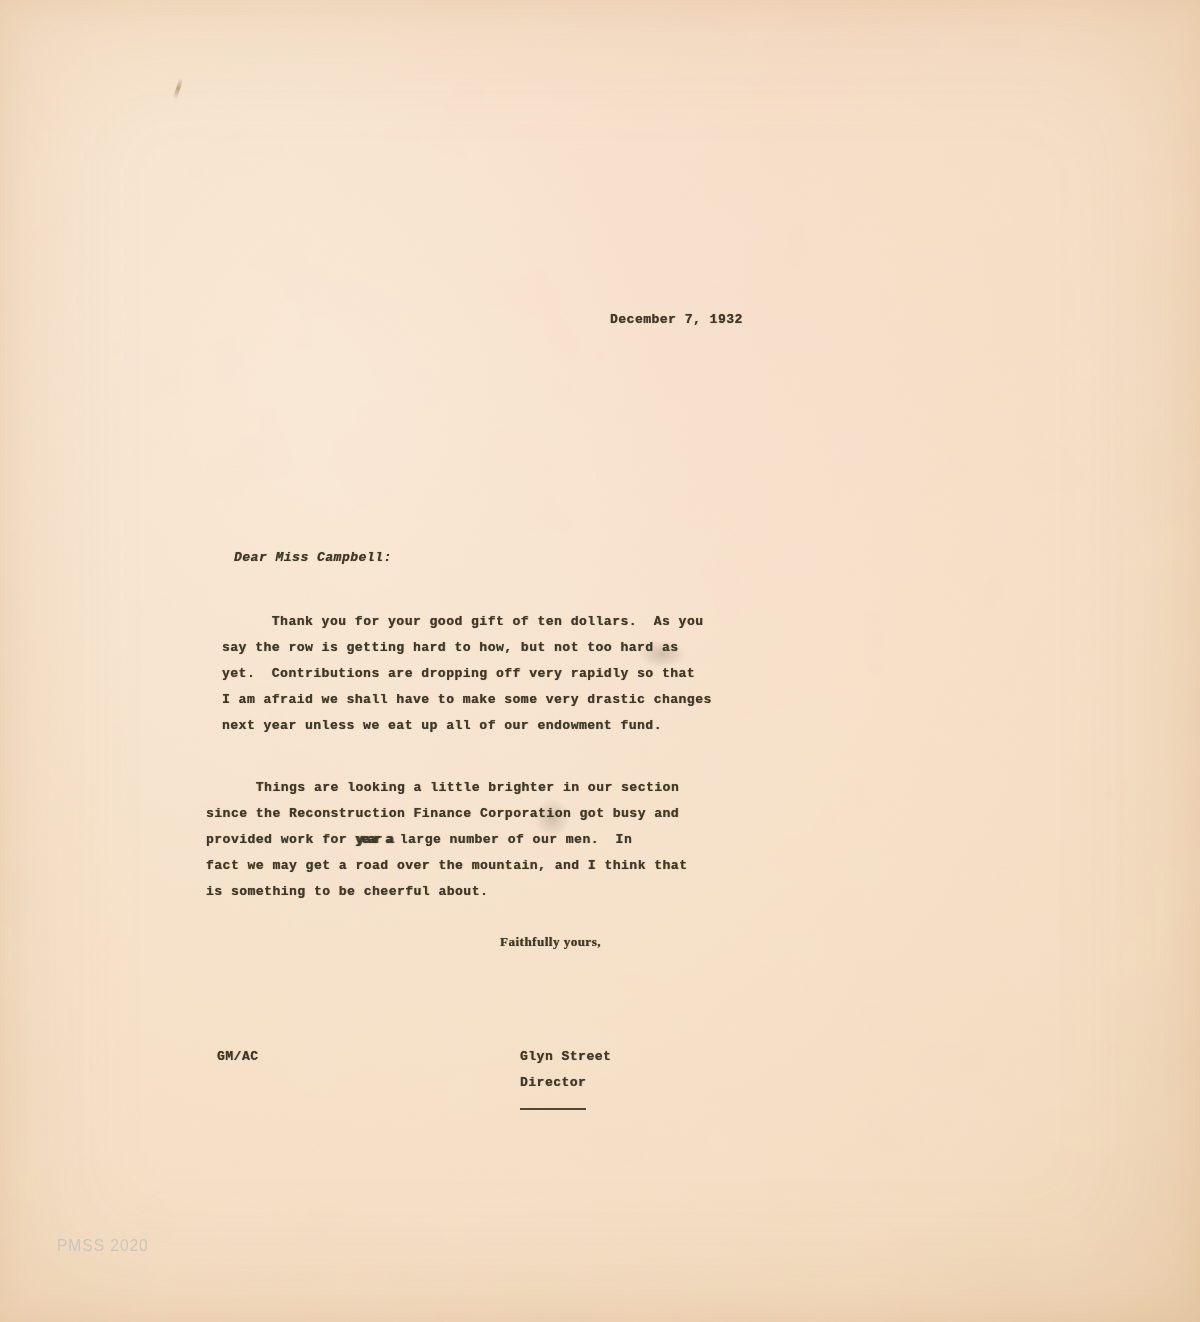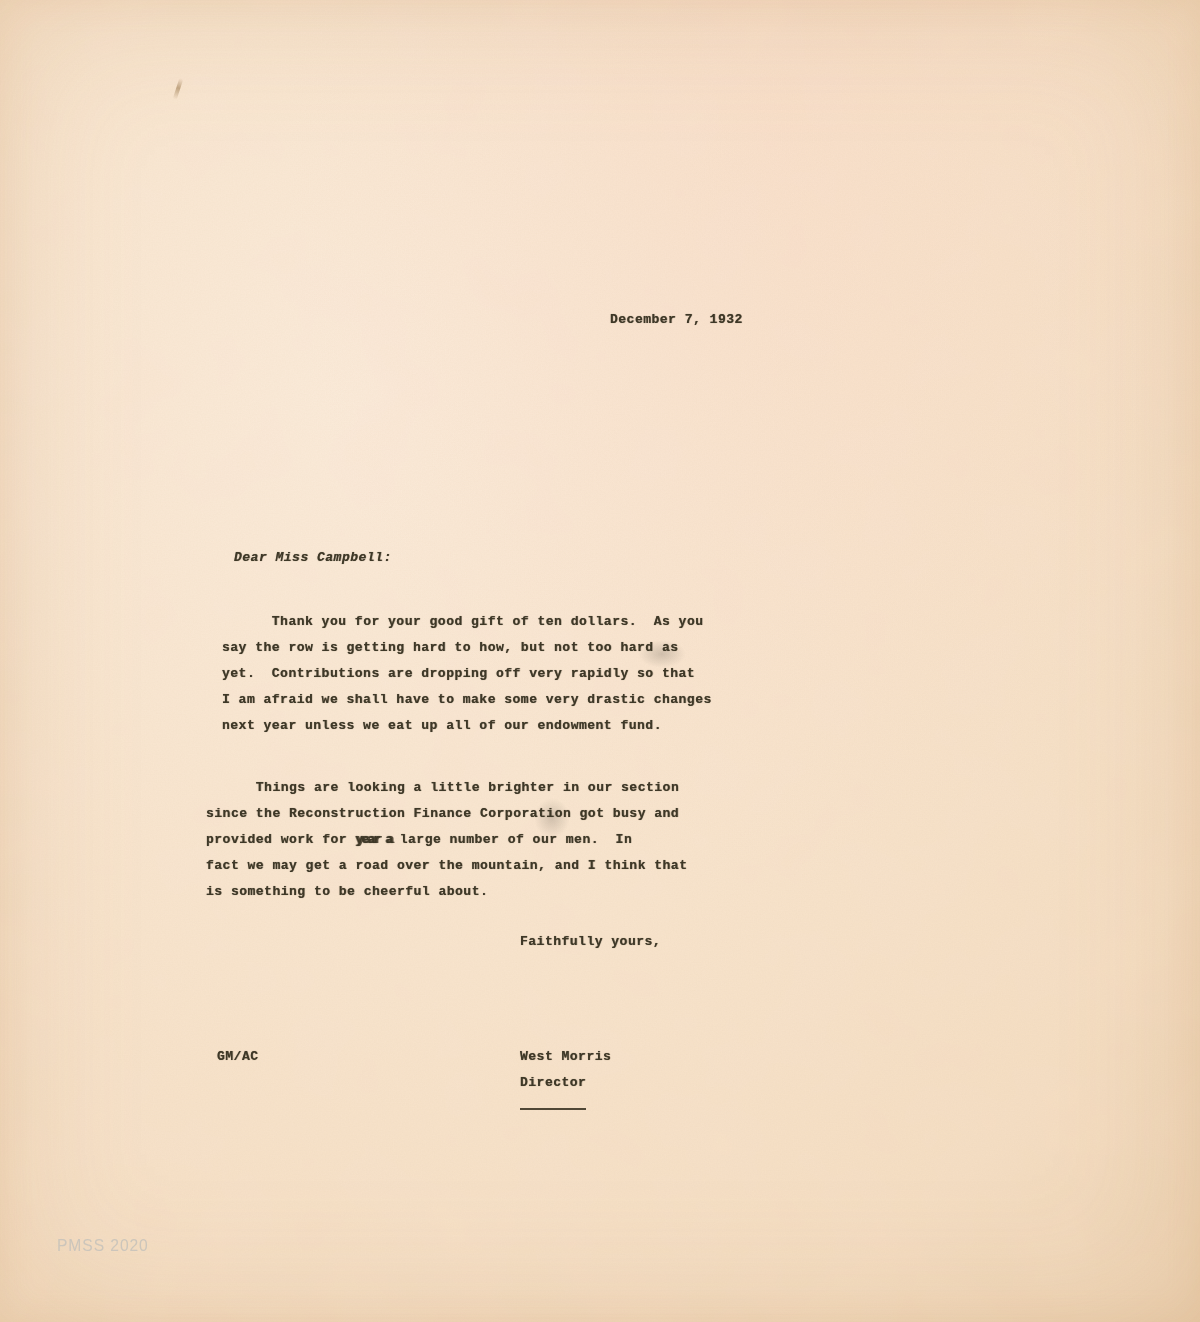--- a/index.html
+++ b/index.html
@@ -43,21 +43,21 @@
       0 0 0.8px rgba(62, 54, 38, 0.65),
       0.6px 0.3px 0 rgba(62, 54, 38, 0.28);
   }
 
   .date-line       { left: 610px; top: 307px; }
   .address-block   { left: 218px; top: 449px; line-height: 28px; }
   .salutation-line { left: 234px; top: 545px; font-style: italic; }
   .para-1          { left: 222px; top: 597px; margin-top: 12px; }
   .para-2          { left: 206px; top: 739px; margin-top: 36px; }
   .closing-line    { left: 262px; top: 883px; }
-  .valediction     { left: 520px; top: 929px; }
+  .valediction     { left: 500px; top: 929px; font-family: Liberation Serif, serif; }
   .initials        { left: 217px; top: 1044px; }
   .sig-name        { left: 520px; top: 1044px; }
   .sig-title      { left: 520px; top: 1070px; }
 
   .sig-title .u {
     display: inline-block;
     border-bottom: 2px solid rgba(62, 54, 38, 0.9);
     padding-bottom: 12px;
   }
 
@@ -141,19 +141,19 @@
 since the Reconstruction Finance Corporation got busy and
 provided work for </span><span class="overstrike">year a</span><span> large number of our men.  In
 fact we may get a road over the mountain, and I think that
 is something to be cheerful about.</span></div>
 
 
   <div class="typed valediction">Faithfully yours,</div>
 
   <div class="typed initials">GM/AC</div>
 
-  <div class="typed sig-name">West Morris</div>
+  <div class="typed sig-name">Glyn Street</div>
 
   <div class="typed sig-title"><span class="u">Director</span></div>
 
   <div class="watermark">PMSS 2020</div>
 
 </div>
 
 </body></html>

